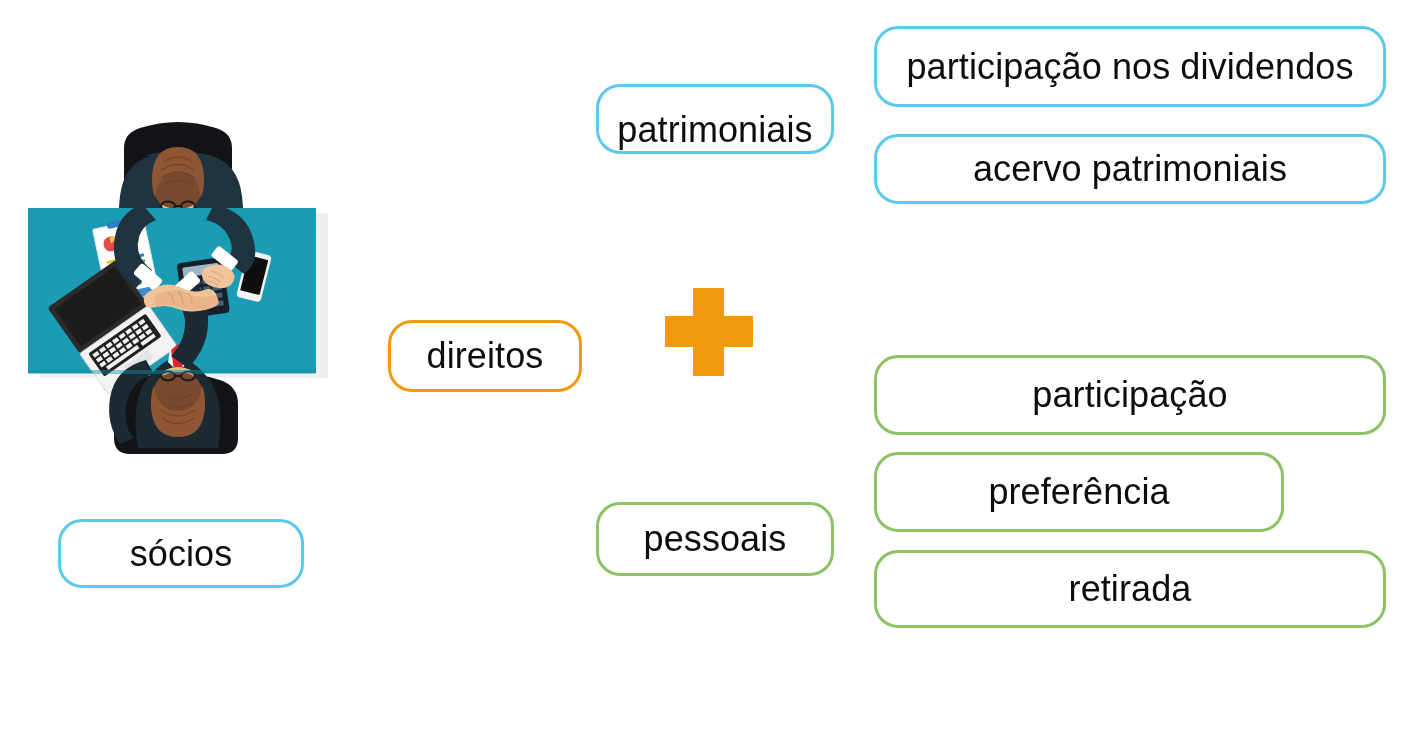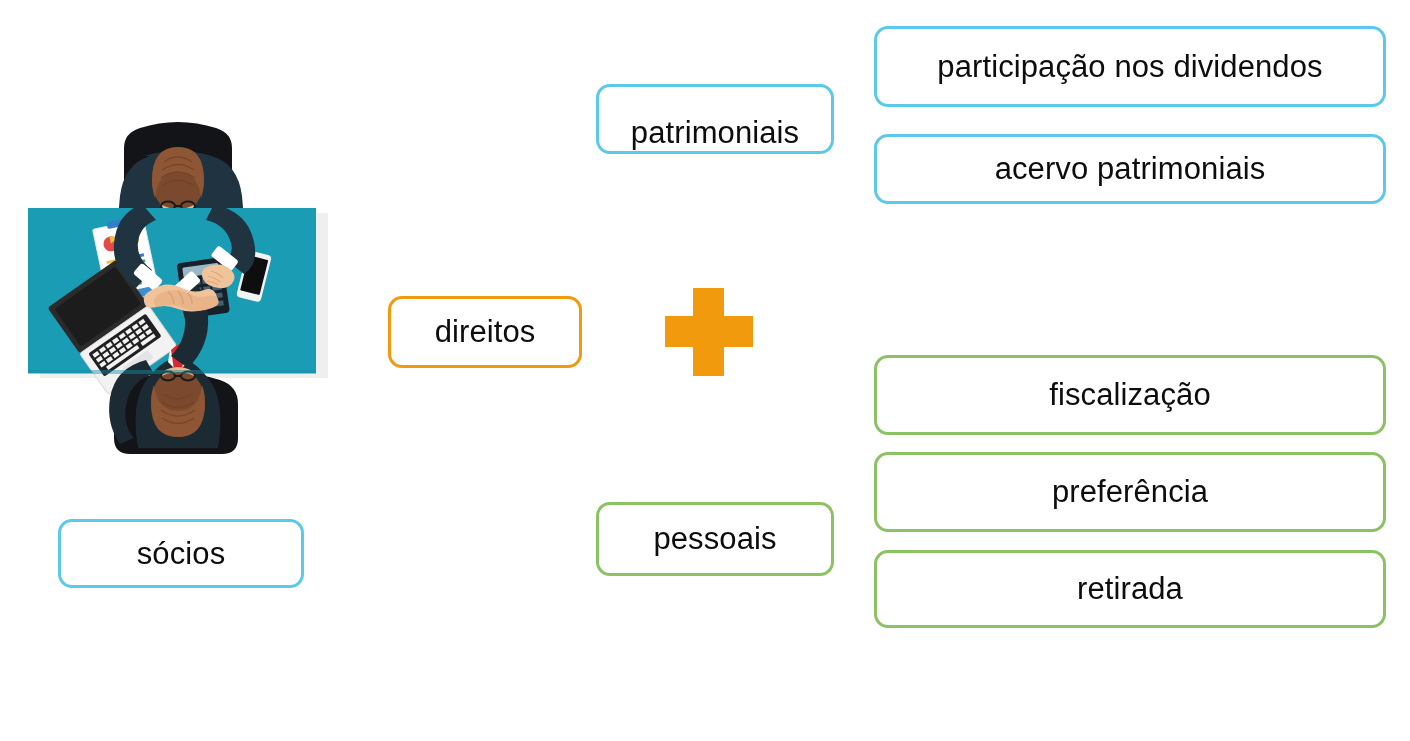--- a/index.html
+++ b/index.html
@@ -18,33 +18,33 @@
     overflow: hidden;
   }
 
   
   .box {
     position: absolute;
     box-sizing: border-box;
     background: #ffffff;
     border-style: solid;
     border-width: 3px;
-    border-radius: 14px;
+    border-radius: 24px;
     display: flex;
     align-items: center;
     justify-content: center;
     color: #0d0d0d;
-    font-size: 31px;
+    font-size: 36px;
     font-weight: 400;
     letter-spacing: .1px;
     white-space: nowrap;
   }
   .box.cyan  { border-color: #5CC9EA; }
   .box.green { border-color: #8CC165; }
-  .box.orange{ border-color: #F19A0E; }
+  .box.orange{ border-color: #F19A0E; margin-top: 24px; }
 
   
   .plus {
     position: absolute;
   }
   .plus .bar {
     position: absolute;
     background: #F19A0E;
   }
   .plus .bar.h {
@@ -278,24 +278,24 @@
 
   <div class="box cyan" style="left:874px; top:134px; width:512px; height:70px;">
     <span>acervo patrimoniais</span>
   </div>
 
   <div class="box green" style="left:596px; top:502px; width:238px; height:74px;">
     <span>pessoais</span>
   </div>
 
   <div class="box green" style="left:874px; top:355px; width:512px; height:80px;">
-    <span>fiscalização</span>
-  </div>
-
-  <div class="box green" style="left:874px; top:452px; width:512px; height:80px;">
+    <span>participação</span>
+  </div>
+
+  <div class="box green" style="left:874px; top:452px; width:410px; height:80px;">
     <span>preferência</span>
   </div>
 
   <div class="box green" style="left:874px; top:550px; width:512px; height:78px;">
     <span>retirada</span>
   </div>
 
 
 </div>
 

